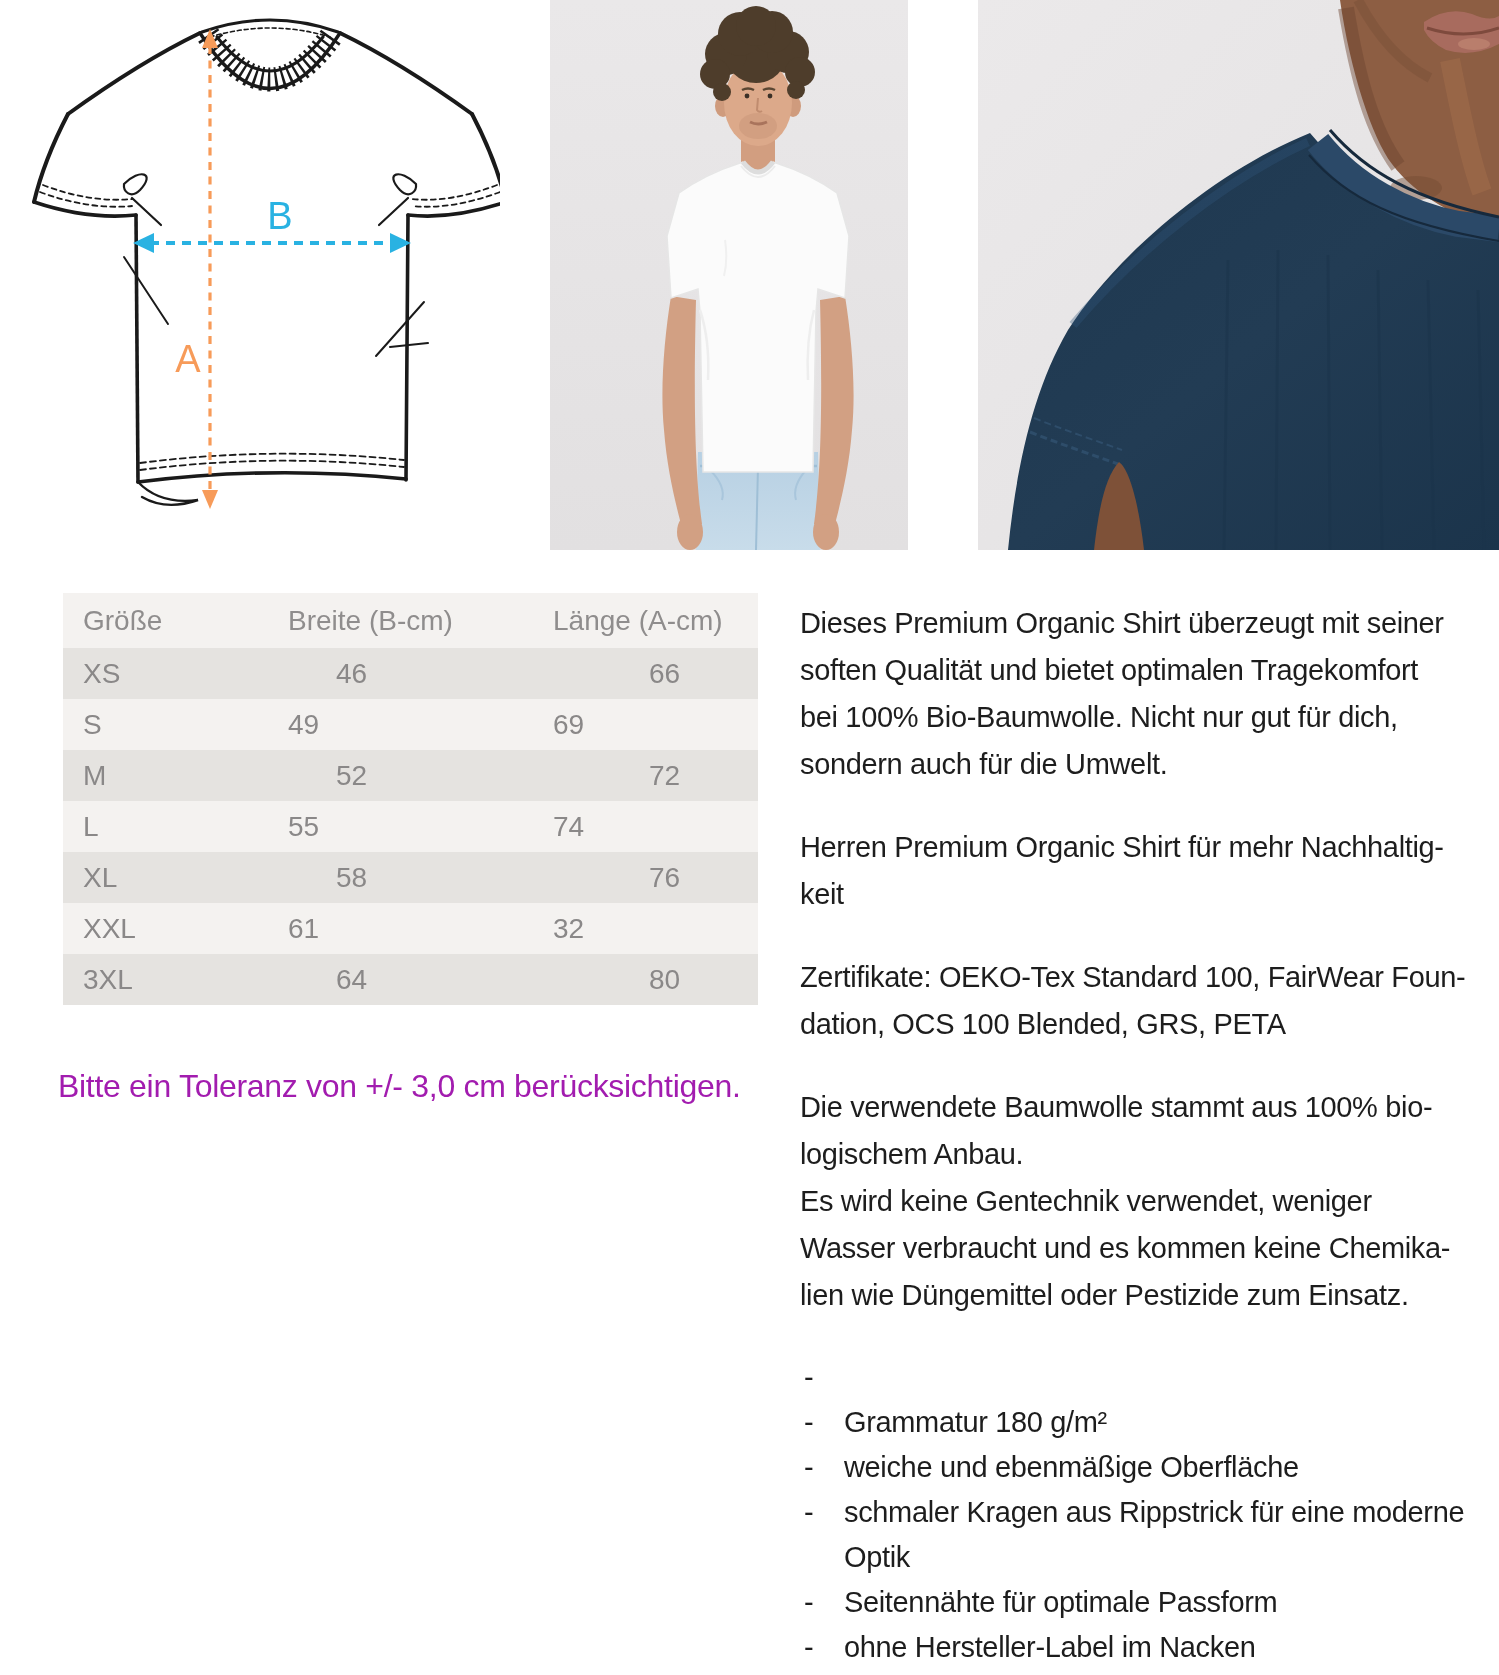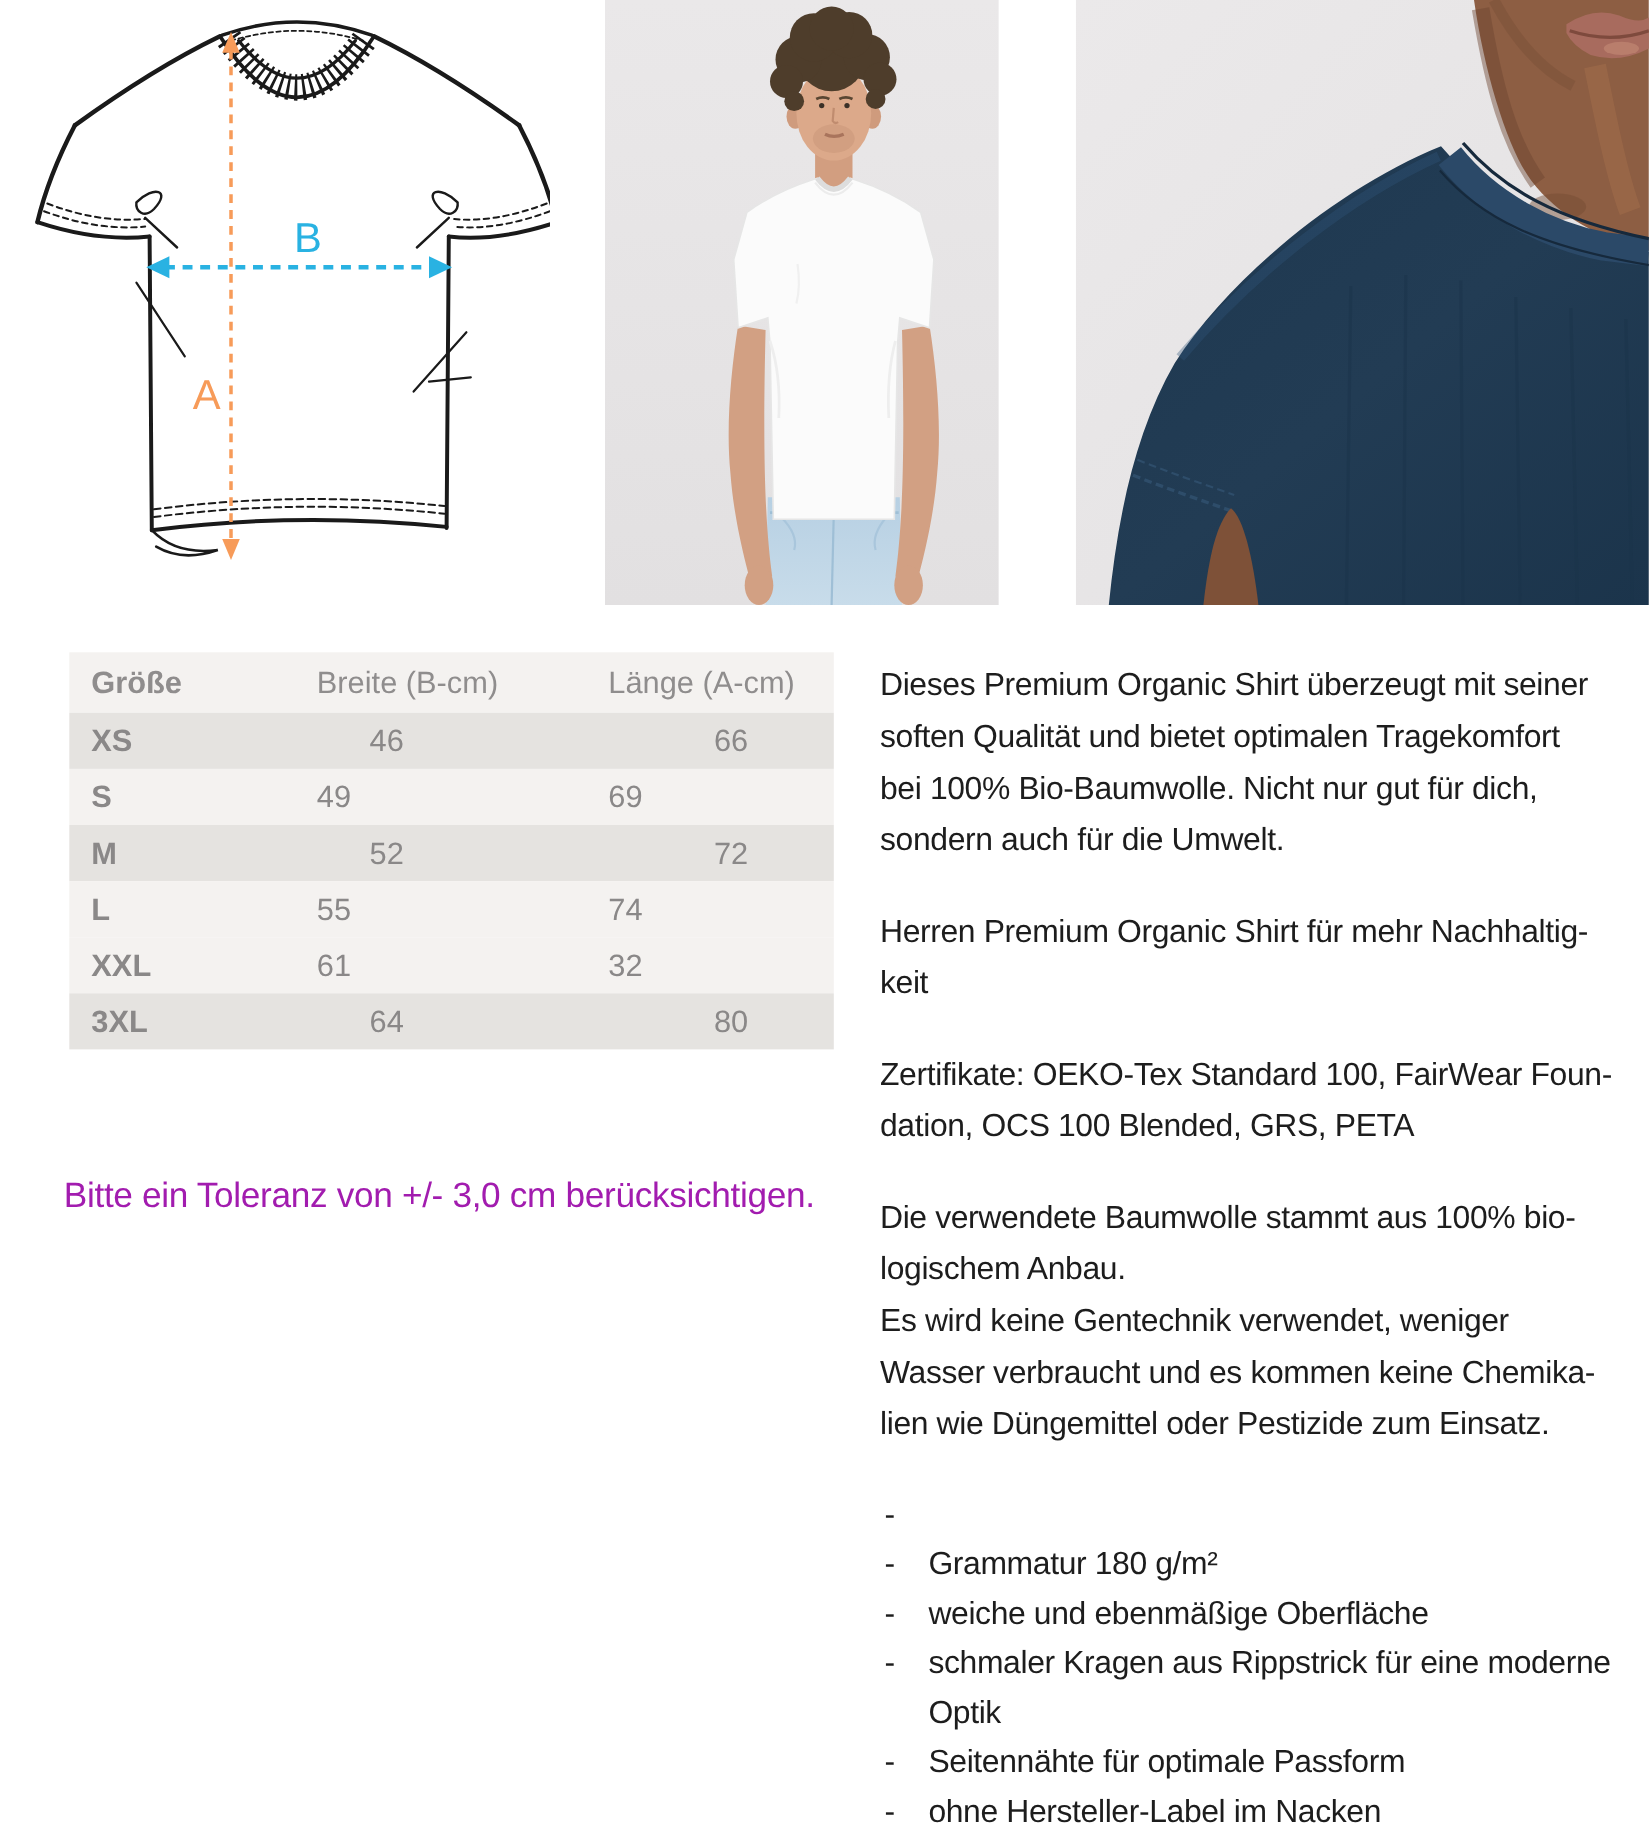--- a/index.html
+++ b/index.html
@@ -8,21 +8,21 @@
   .abs{position:absolute;}
 
   
   #diagram{left:28px;top:2px;width:472px;height:512px;}
   #model-photo{left:550px;top:0;width:358px;height:550px;}
   #closeup-photo{left:978px;top:0;width:521px;height:550px;}
 
   
   #size-table{left:63px;top:593px;width:695px;font-size:28px;color:#8a8888;}
   .trow{display:grid;grid-template-columns:225px 265px 205px;align-items:center;}
-  .trow .c1{padding-left:20px;font-weight:bold;}
+  .trow .c1{padding-left:20px;}
   .thead{height:55px;background:#f4f2f0;color:#8f8d8d;}
   .tr{height:51px;}
   .odd{background:#e5e3e0;gap:48px;}
   .even{background:#f4f2f0;}
 
   
   #tolerance{left:58px;top:1068px;width:700px;font-size:32px;color:#a21caf;
              letter-spacing:-0.3px;}
 
   
@@ -229,20 +229,25 @@
   <div class="trow tr odd">
     <div class="c1">M</div>
     <div>52</div>
     <div>72</div>
   </div>
   <div class="trow tr even">
     <div class="c1">L</div>
     <div>55</div>
     <div>74</div>
   </div>
+  <div class="trow tr odd">
+    <div class="c1">XL</div>
+    <div>58</div>
+    <div>76</div>
+  </div>
   <div class="trow tr even">
     <div class="c1">XXL</div>
     <div>61</div>
     <div>32</div>
   </div>
   <div class="trow tr odd">
     <div class="c1">3XL</div>
     <div>64</div>
     <div>80</div>
   </div>

